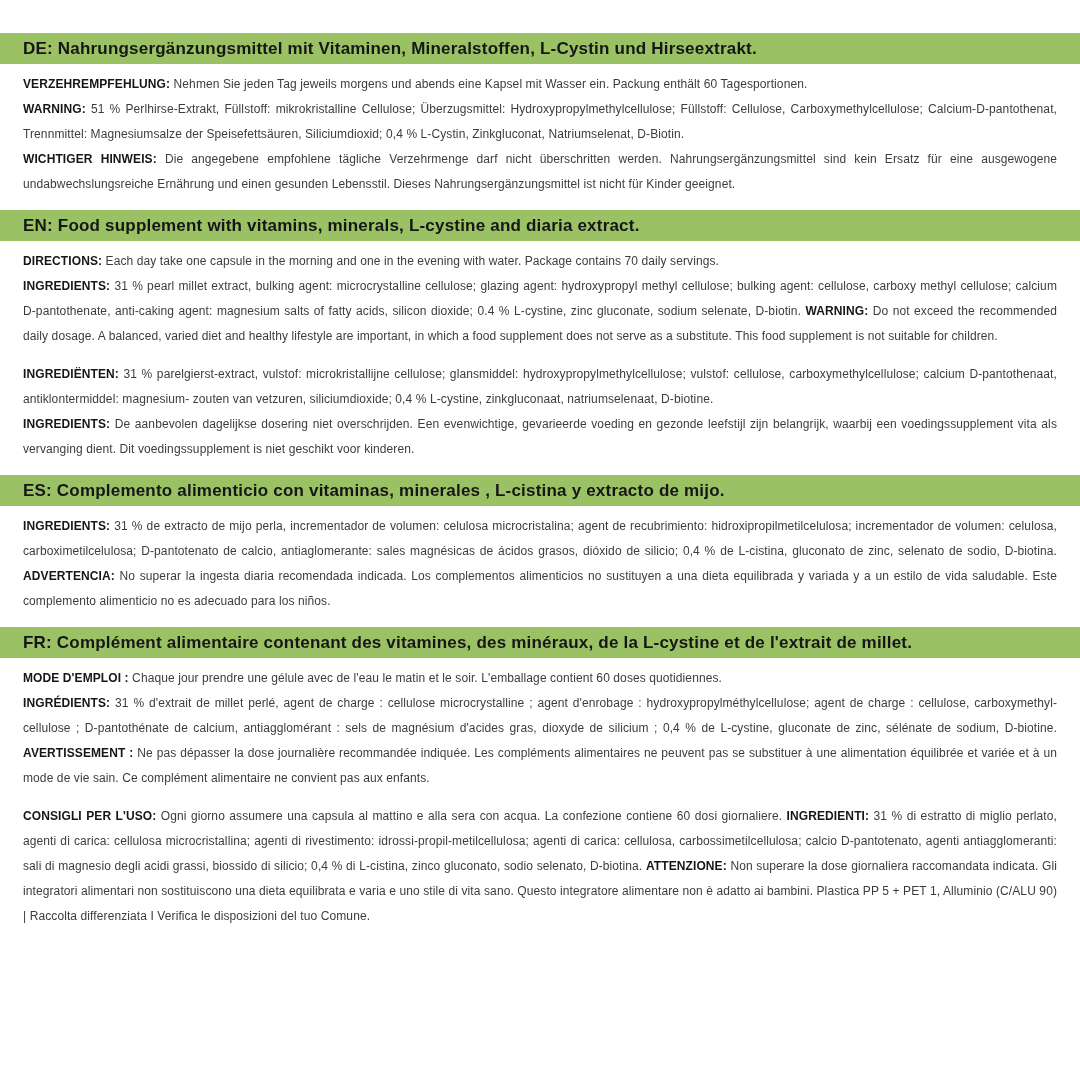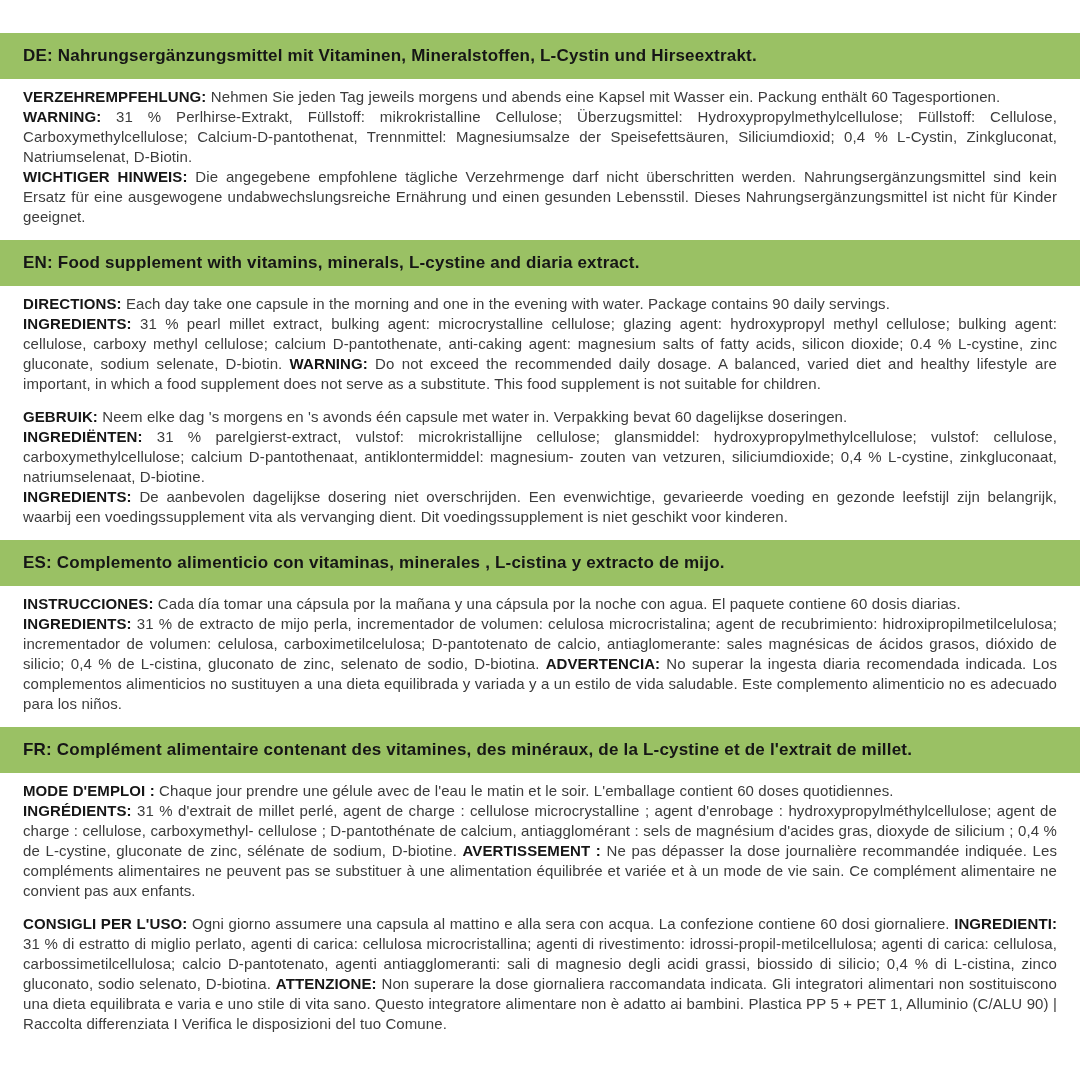--- a/index.html
+++ b/index.html
@@ -12,86 +12,84 @@
     font-family: "Liberation Sans", sans-serif;
   }
   #sheet {
     width: 1080px;
     box-sizing: border-box;
     padding-top: 33px;
   }
   .lang-section { margin: 0 0 0 0; }
   .bar {
     background: var(--bar-green, #9ac164);
-    height: 46px;
+    height: 31px;
     display: flex;
     align-items: center;
     box-sizing: border-box;
     padding: 0 23px;
   }
   .bar-text {
     font-weight: bold;
     font-size: 17px;
     letter-spacing: 0.2px;
     color: var(--header-text, #161616);
     white-space: nowrap;
   }
   .body {
     margin: 8px 23px 13px 23px;
-    font-size: 15px;
-    line-height: 20px;
+    font-size: 12px;
+    line-height: 25px;
     letter-spacing: 0.1px;
     text-align: justify;
     color: var(--body-text, #3c3c3c);
   }
   .body p { margin: 0; padding: 0; }
   .b {
     font-weight: bold;
     color: var(--label-text, #161616);
   }
 </style>
 </head>
 <body style="background: rgb(255, 255, 255);">
 
 <div id="sheet">
   <section class="lang-section">
     <div class="bar">
       <span class="bar-text">DE: Nahrungsergänzungsmittel mit Vitaminen, Mineralstoffen, L-Cystin und Hirseextrakt.</span>
     </div>
     <div class="body">
         <p><span class="b">VERZEHREMPFEHLUNG:</span><span> Nehmen Sie jeden Tag jeweils morgens und abends eine Kapsel mit Wasser ein. Packung enthält 60 Tagesportionen.</span></p>
-        <p><span class="b">WARNING:</span><span> 31 % Perlhirse-Extrakt, Füllstoff: mikrokristalline Cellulose; Überzugsmittel: Hydroxypropylmethylcellulose; Füllstoff: Cellulose, Carboxymethylcellulose; Calcium-D-pantothenat, Trennmittel: Magnesiumsalze der Speisefettsäuren, Siliciumdioxid; 0,4 % L-Cystin, Zinkgluconat, Natriumselenat, D-Biotin.</span></p>
+        <p><span class="b">WARNING:</span><span> 51 % Perlhirse-Extrakt, Füllstoff: mikrokristalline Cellulose; Überzugsmittel: Hydroxypropylmethylcellulose; Füllstoff: Cellulose, Carboxymethylcellulose; Calcium-D-pantothenat, Trennmittel: Magnesiumsalze der Speisefettsäuren, Siliciumdioxid; 0,4 % L-Cystin, Zinkgluconat, Natriumselenat, D-Biotin.</span></p>
         <p><span class="b">WICHTIGER HINWEIS:</span><span> Die angegebene empfohlene tägliche Verzehrmenge darf nicht überschritten werden. Nahrungsergänzungsmittel sind kein Ersatz für eine ausgewogene undabwechslungsreiche Ernährung und einen gesunden Lebensstil. Dieses Nahrungsergänzungsmittel ist nicht für Kinder geeignet.</span></p>
       </div>
   </section>
 
   <section class="lang-section">
     <div class="bar">
       <span class="bar-text">EN: Food supplement with vitamins, minerals, L-cystine and diaria extract.</span>
     </div>
     <div class="body">
-        <p><span class="b">DIRECTIONS:</span><span> Each day take one capsule in the morning and one in the evening with water. Package contains 90 daily servings.</span></p>
+        <p><span class="b">DIRECTIONS:</span><span> Each day take one capsule in the morning and one in the evening with water. Package contains 70 daily servings.</span></p>
         <p><span class="b">INGREDIENTS:</span><span> 31 % pearl millet extract, bulking agent: microcrystalline cellulose; glazing agent: hydroxypropyl methyl cellulose; bulking agent: cellulose, carboxy methyl cellulose; calcium D-pantothenate, anti-caking agent: magnesium salts of fatty acids, silicon dioxide; 0.4 % L-cystine, zinc gluconate, sodium selenate, D-biotin. </span><span class="b">WARNING:</span><span> Do not exceed the recommended daily dosage. A balanced, varied diet and healthy lifestyle are important, in which a food supplement does not serve as a substitute. This food supplement is not suitable for children.</span></p>
       </div>
   </section>
 
   <section class="lang-section">
     <div class="body">
-        <p><span class="b">GEBRUIK:</span><span> Neem elke dag 's morgens en 's avonds één capsule met water in. Verpakking bevat 60 dagelijkse doseringen.</span></p>
         <p><span class="b">INGREDIËNTEN:</span><span> 31 % parelgierst-extract, vulstof: microkristallijne cellulose; glansmiddel: hydroxypropylmethylcellulose; vulstof: cellulose, carboxymethylcellulose; calcium D-pantothenaat, antiklontermiddel: magnesium- zouten van vetzuren, siliciumdioxide; 0,4 % L-cystine, zinkgluconaat, natriumselenaat, D-biotine.</span></p>
         <p><span class="b">INGREDIENTS:</span><span> De aanbevolen dagelijkse dosering niet overschrijden. Een evenwichtige, gevarieerde voeding en gezonde leefstijl zijn belangrijk, waarbij een voedingssupplement vita als vervanging dient. Dit voedingssupplement is niet geschikt voor kinderen.</span></p>
       </div>
   </section>
 
   <section class="lang-section">
     <div class="bar">
       <span class="bar-text">ES: Complemento alimenticio con vitaminas, minerales , L-cistina y extracto de mijo.</span>
     </div>
     <div class="body">
-        <p><span class="b">INSTRUCCIONES:</span><span> Cada día tomar una cápsula por la mañana y una cápsula por la noche con agua. El paquete contiene 60 dosis diarias.</span></p>
         <p><span class="b">INGREDIENTS:</span><span> 31 % de extracto de mijo perla, incrementador de volumen: celulosa microcristalina; agent de recubrimiento: hidroxipropilmetilcelulosa; incrementador de volumen: celulosa, carboximetilcelulosa; D-pantotenato de calcio, antiaglomerante: sales magnésicas de ácidos grasos, dióxido de silicio; 0,4 % de L-cistina, gluconato de zinc, selenato de sodio, D-biotina. </span><span class="b">ADVERTENCIA:</span><span> No superar la ingesta diaria recomendada indicada. Los complementos alimenticios no sustituyen a una dieta equilibrada y variada y a un estilo de vida saludable. Este complemento alimenticio no es adecuado para los niños.</span></p>
       </div>
   </section>
 
   <section class="lang-section">
     <div class="bar">
       <span class="bar-text">FR: Complément alimentaire contenant des vitamines, des minéraux, de la L-cystine et de l'extrait de millet.</span>
     </div>
     <div class="body">
         <p><span class="b">MODE D'EMPLOI :</span><span> Chaque jour prendre une gélule avec de l'eau le matin et le soir. L'emballage contient 60 doses quotidiennes.</span></p>

